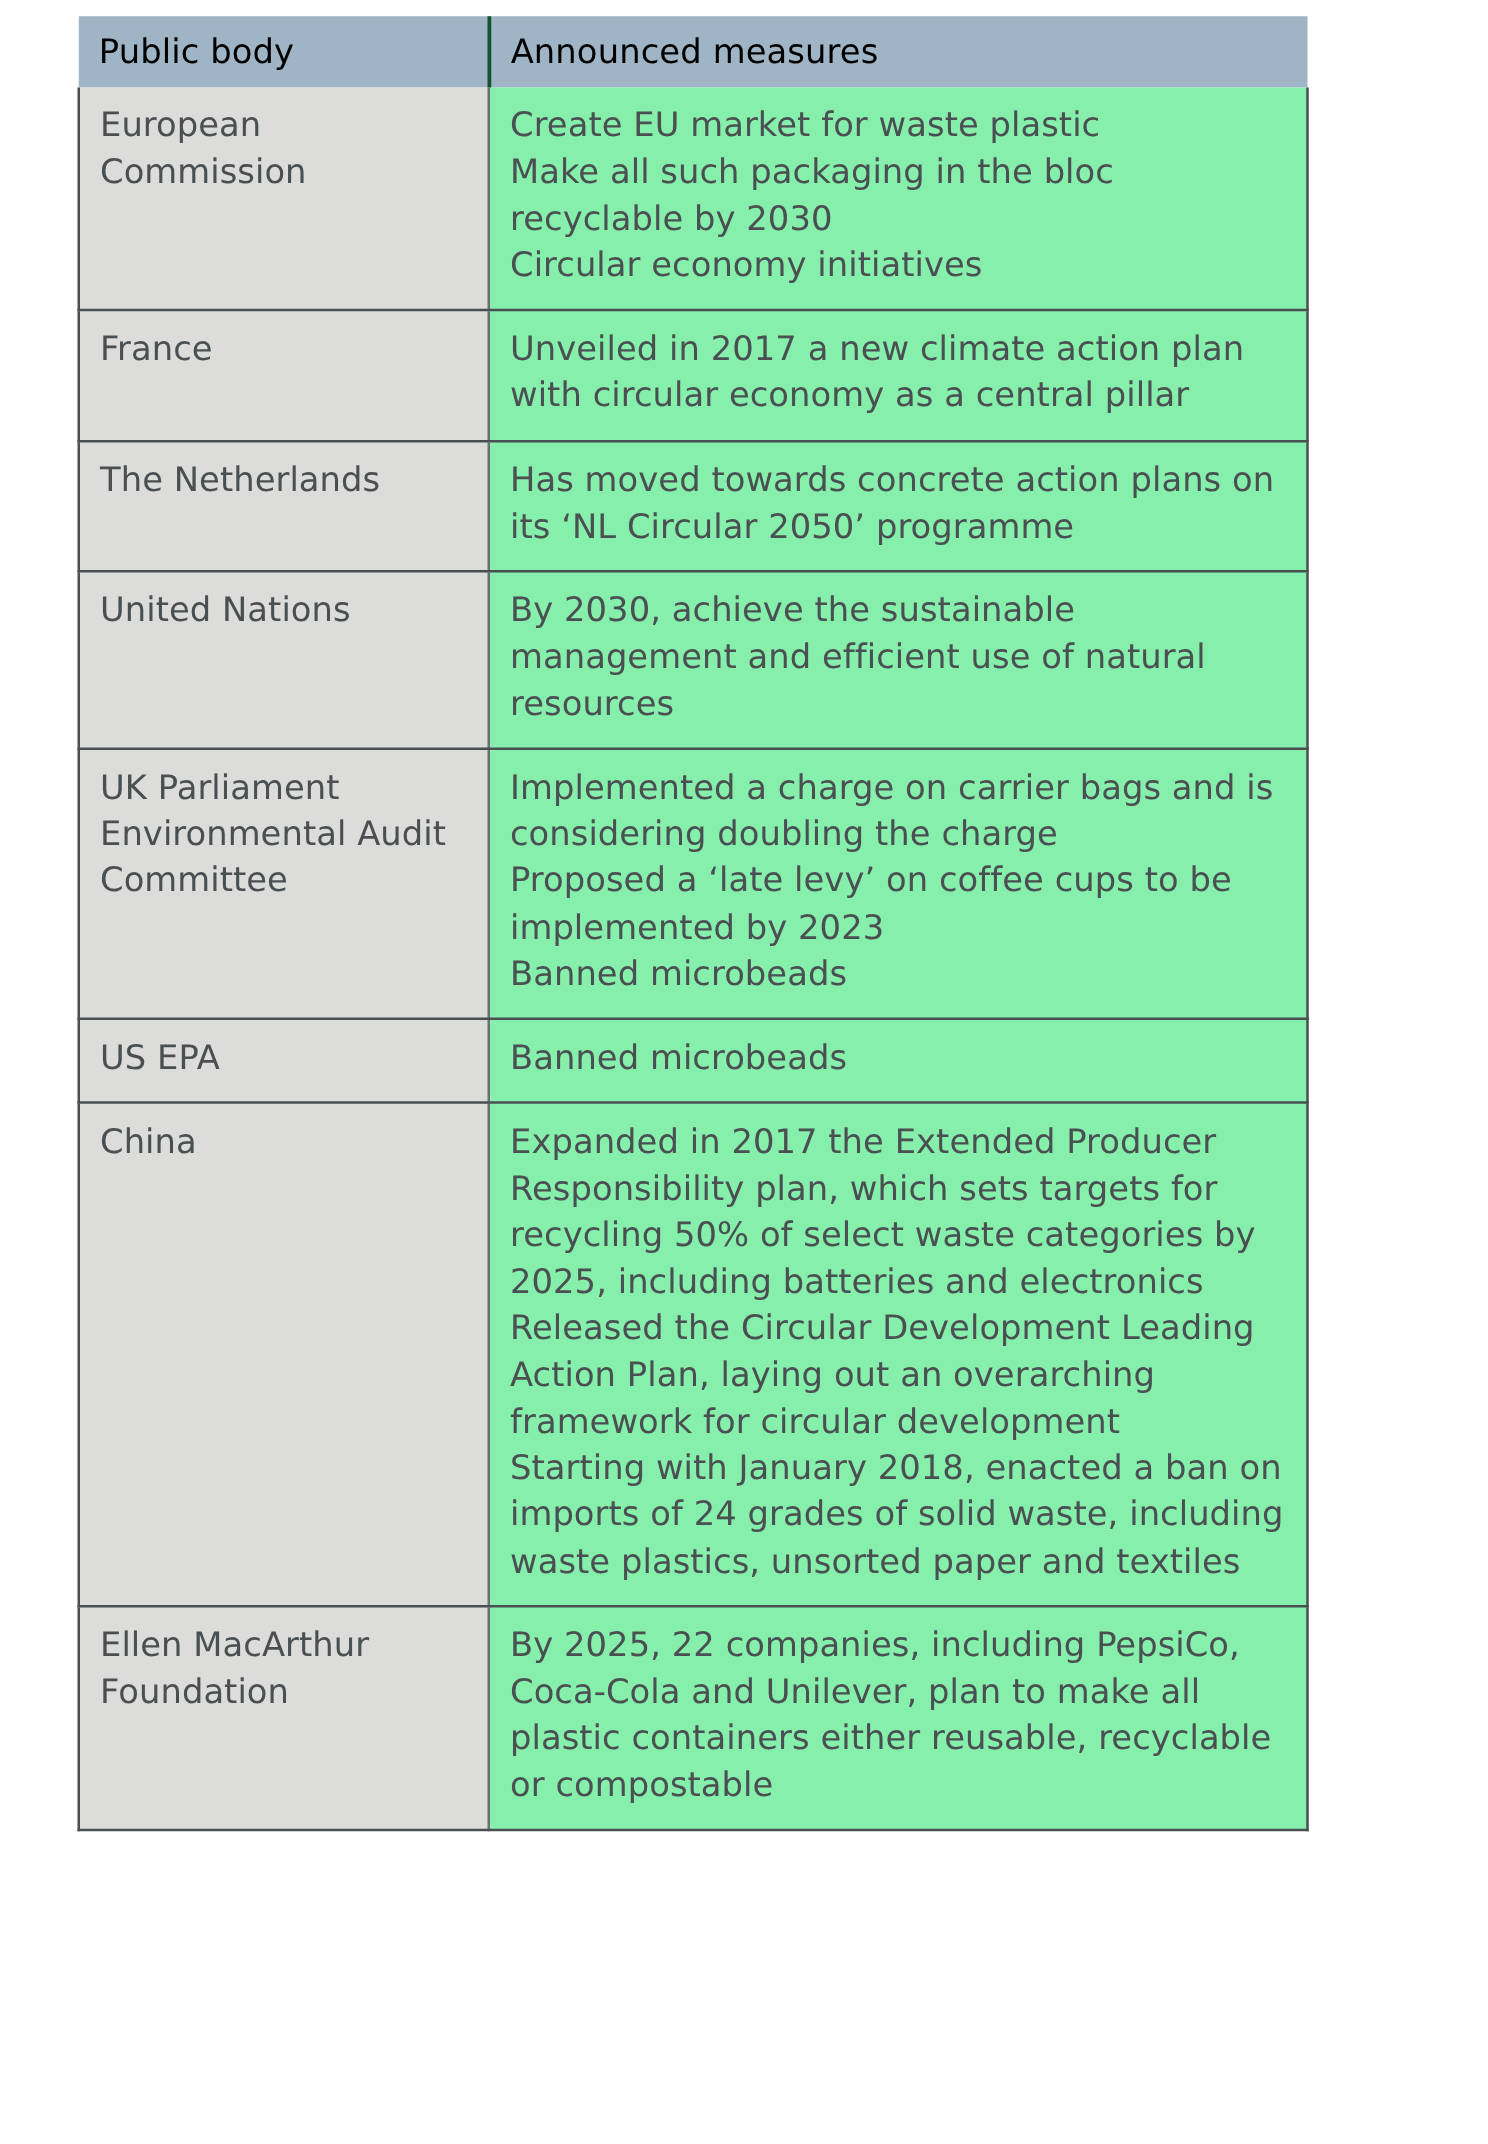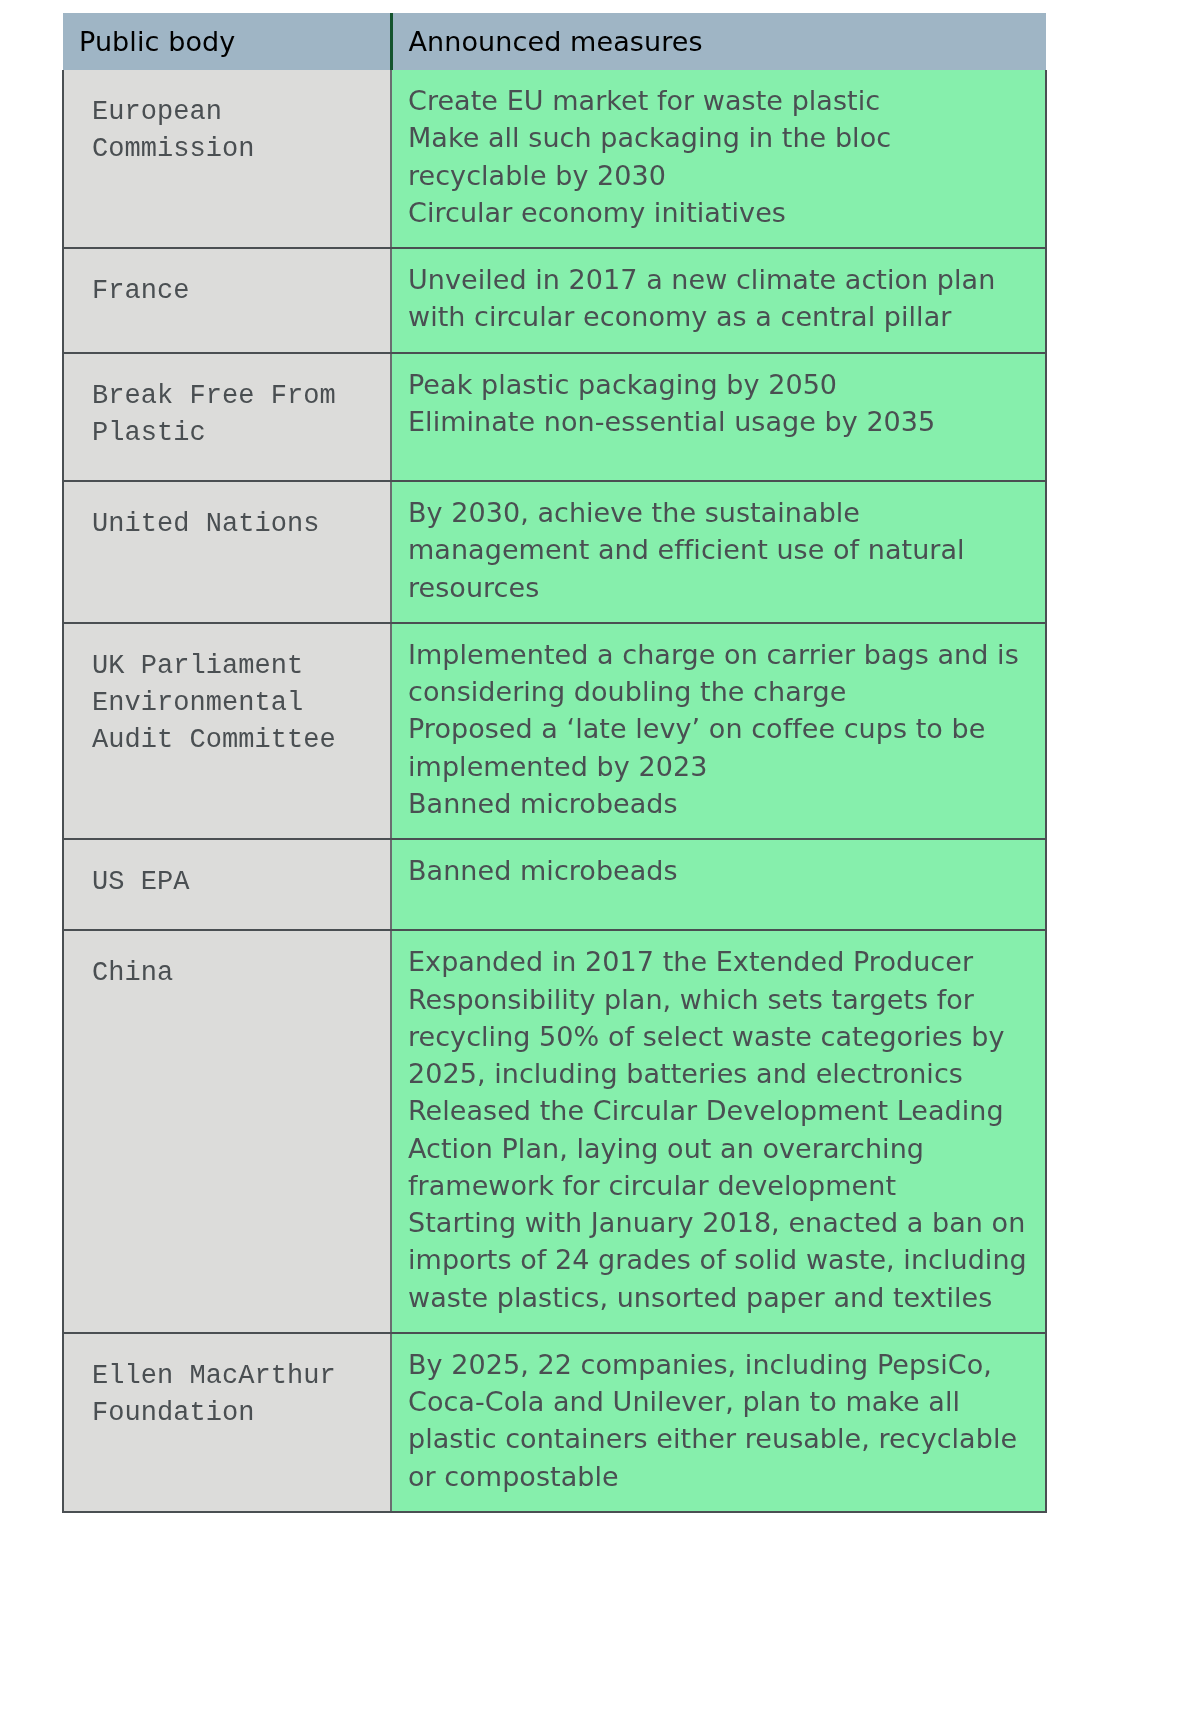--- a/index.html
+++ b/index.html
@@ -74,22 +74,21 @@
 
   tbody tr:first-child td { border-top: none; }
 
   .measure-line {
     margin: 0 0 0 0;
   }
   .measure-line + .measure-line {
   }
 
   .body-label {
-    margin: 12px;
-    font-family: Liberation Mono, monospace;
+    margin: 0;
   }
 </style>
 </head>
 <body>
 
 <div id="table-wrap">
   <table class="policy-table">
     <colgroup>
       <col class="col-body">
       <col class="col-measures">
@@ -114,25 +113,24 @@
         <tr>
           <td class="cell-body">
             <p class="body-label">France</p>
           </td>
           <td class="cell-measures">
             <p class="measure-line">Unveiled in 2017 a new climate action plan with circular economy as a central pillar</p>
           </td>
         </tr>
         <tr>
           <td class="cell-body">
-            <p class="body-label">Break Free From Plastic</p>
+            <p class="body-label">The Netherlands</p>
           </td>
           <td class="cell-measures">
-            <p class="measure-line">Peak plastic packaging by 2050</p>
-            <p class="measure-line">Eliminate non-essential usage by 2035</p>
+            <p class="measure-line">Has moved towards concrete action plans on its ‘NL Circular 2050’ programme</p>
           </td>
         </tr>
         <tr>
           <td class="cell-body">
             <p class="body-label">United Nations</p>
           </td>
           <td class="cell-measures">
             <p class="measure-line">By 2030, achieve the sustainable management and efficient use of natural resources</p>
           </td>
         </tr>

